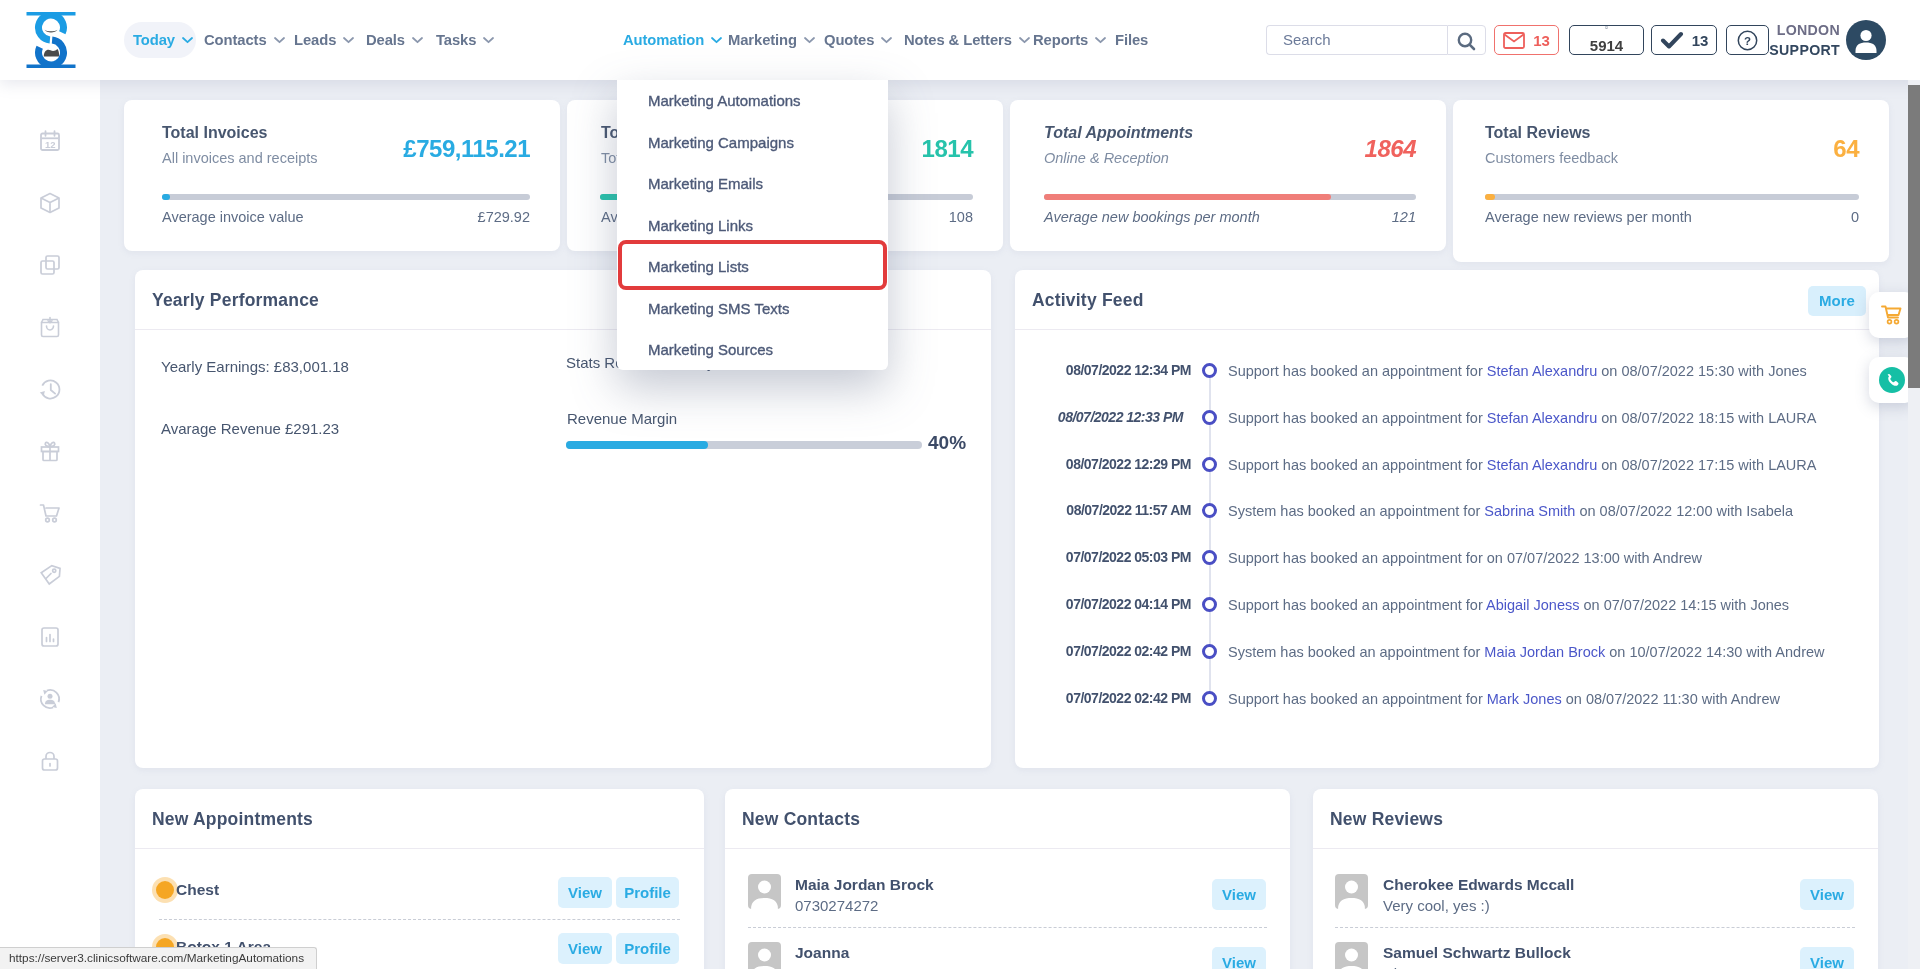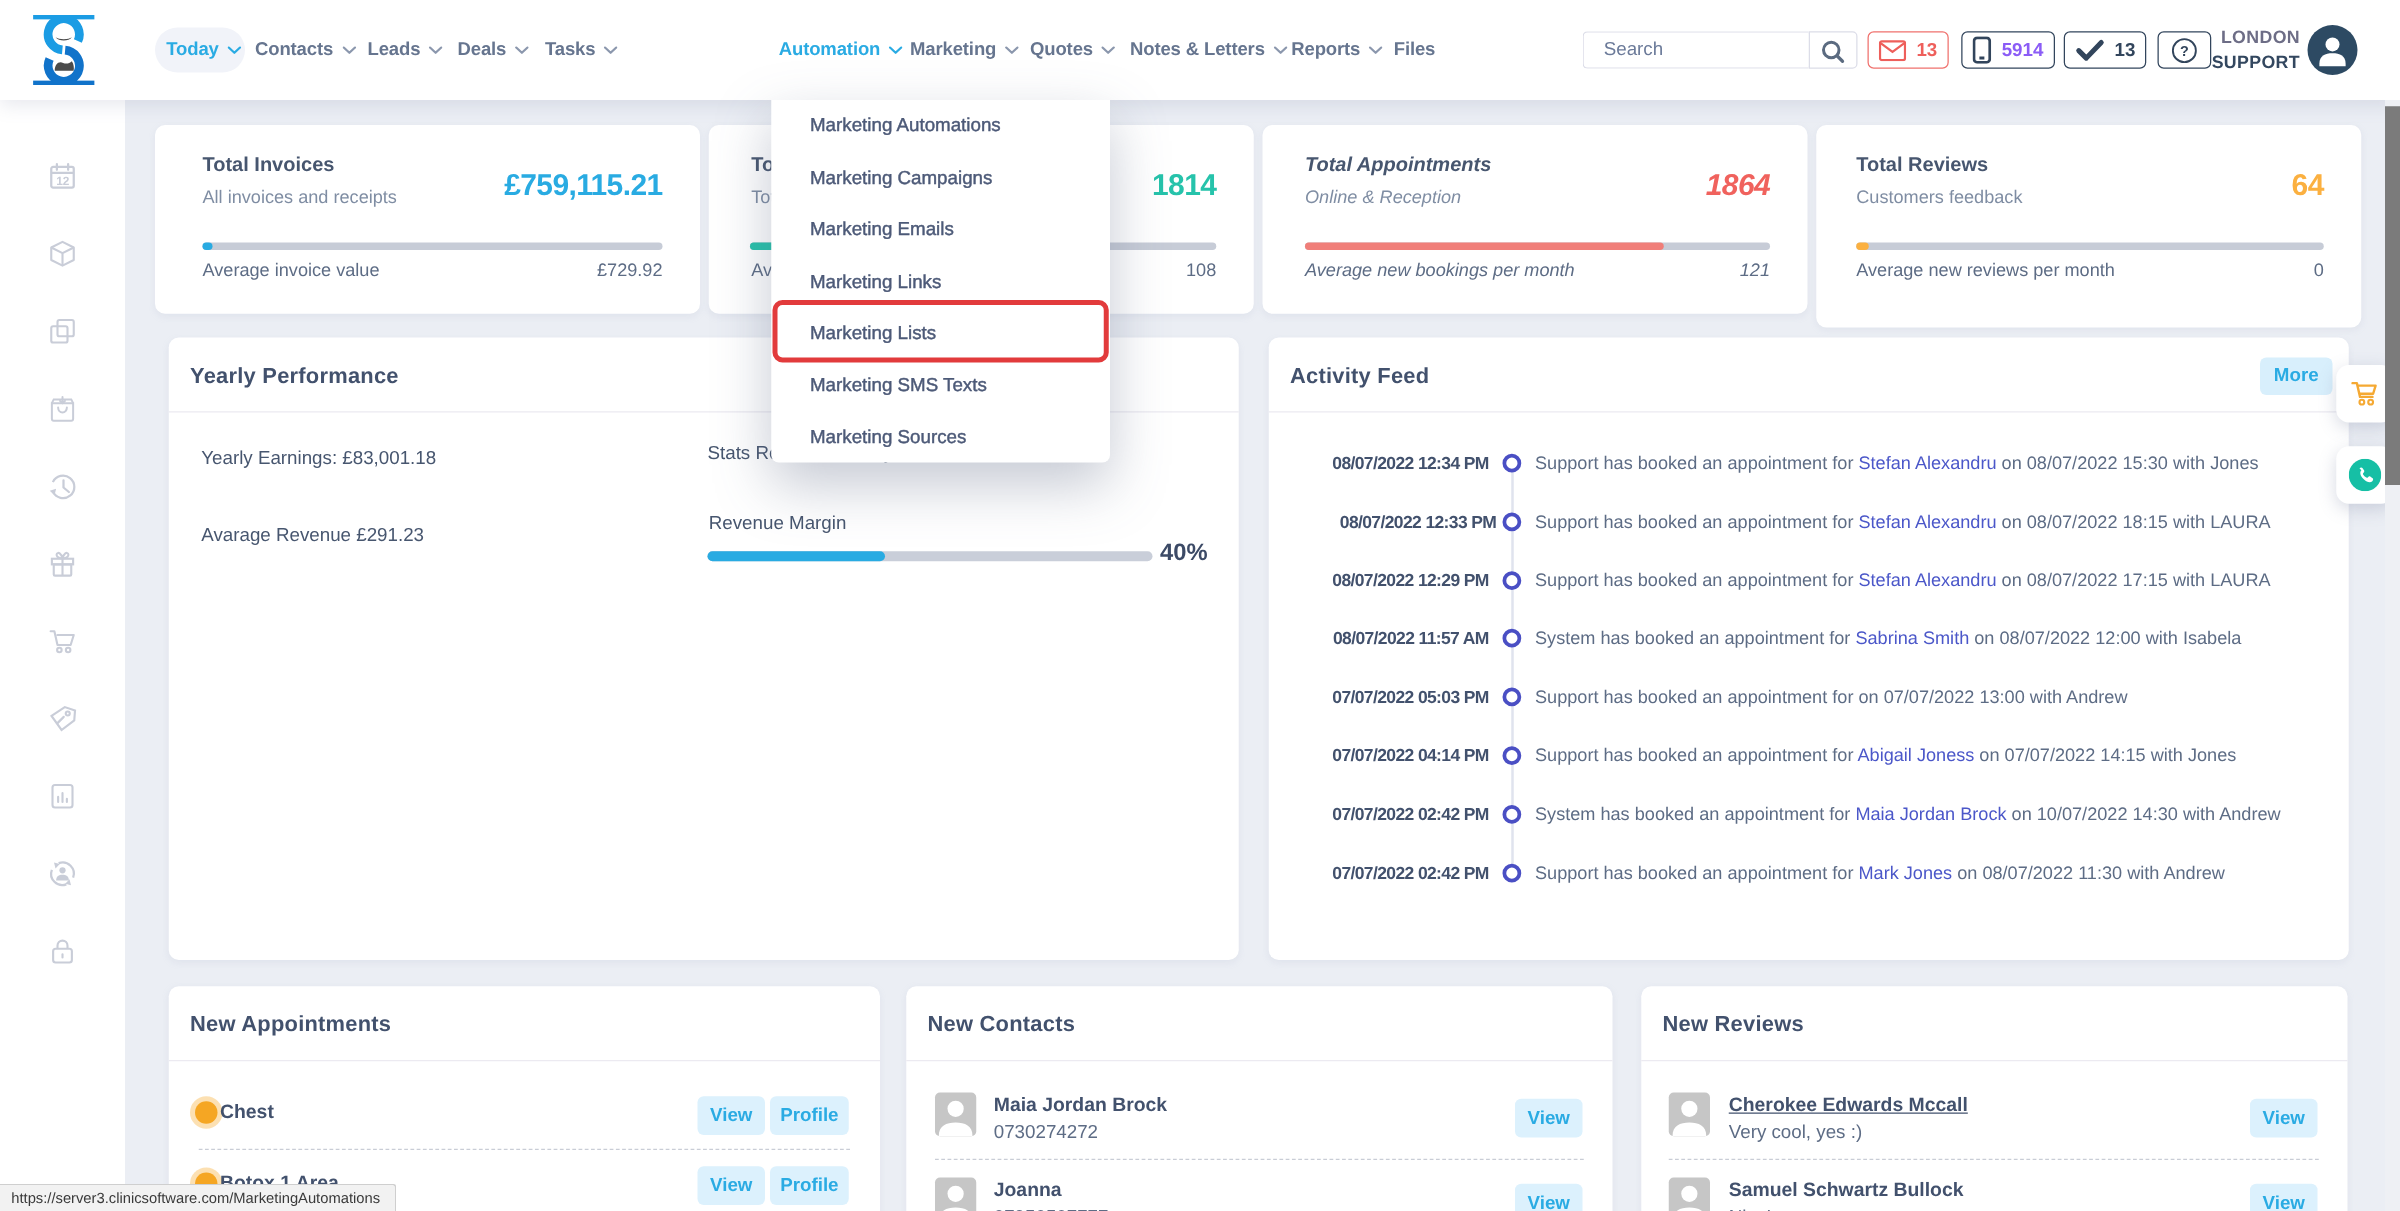--- a/index.html
+++ b/index.html
@@ -18,21 +18,21 @@
   
   #search { position:absolute; left:1266px; top:25px; width:181px; height:30px;
     border:1px solid #dcdde8; border-right:none; border-radius:4px 0 0 4px; background:#fff;
     font-size:15px; color:#6b7a99; line-height:28px; padding-left:16px; font-weight:400; }
   #searchbtn { position:absolute; left:1447px; top:25px; width:39px; height:30px;
     border:1px solid #dcdde8; border-radius:0 4px 4px 0; background:#fff; }
   .topbox { position:absolute; top:25px; height:30px; border-radius:5px; background:#fff;
     display:flex; align-items:center; justify-content:center; gap:8px;
     font-size:15px; font-weight:700; }
   #mailbox  { left:1494px; width:65px;  border:1px solid #f0716d; color:#ee5f5b; }
-  #phonebox { left:1569px; width:75px;  border:1.5px solid #32455c; color:#8b5cf6; }
+  #phonebox { left:1569px; width:75px;  border:1.5px solid #32455c; color:#404040;flex-direction:column; }
   #checkbox { left:1651px; width:66px;  border:1.5px solid #32455c; color:#32455c; }
   #helpbox  { left:1726px; width:43px;  border:1.5px solid #32455c; color:#32455c; }
   #who { position:absolute; left:1700px; top:21px; width:140px; text-align:right;
     font-size:14.2px; font-weight:700; color:#6d6d86; line-height:19.5px; letter-spacing:.3px; }
   #who b { color:#33475f; }
   #avatar { position:absolute; left:1846px; top:20px; width:40px; height:40px;
     border-radius:50%; background:#2d4a63; }
   
   #sidebar { position:absolute; left:0; top:80px; width:100px; height:889px; background:#fff; z-index:5; }
   .sicon { position:absolute; left:38px; }
@@ -300,21 +300,21 @@
 
 <div class="card" style="left:1015px;top:270px;width:864px;height:498px;">
   <div class="cardhead">
       <span>Activity Feed</span>
     </div>
   <div class="bbtn" style="left:793px;top:16px;width:58px;height:30px;line-height:30px;background:#d8effc;">More</div>
   <div style="position:absolute;left:194px;top:105px;width:1.5px;height:322px;background:#e0e3ee;"></div>
   <div class="adate" style="left:26px;top:92px;">08/07/2022 12:34 PM</div>
   <div class="aring" style="left:187.2px;top:92.5px;"></div>
   <div class="atext" style="left:213px;top:93px;">Support has booked an appointment for <b>Stefan Alexandru</b> on 08/07/2022 15:30 with Jones</div>
-  <div class="adate" style="left:32px;top:139px;">08/07/2022 12:33 PM</div>
+  <div class="adate" style="left:18px;top:139px;font-style:italic;">08/07/2022 12:33 PM</div>
   <div class="aring" style="left:187.2px;top:139.5px;"></div>
   <div class="atext" style="left:213px;top:140px;">Support has booked an appointment for <b>Stefan Alexandru</b> on 08/07/2022 18:15 with LAURA</div>
   <div class="adate" style="left:26px;top:186px;">08/07/2022 12:29 PM</div>
   <div class="aring" style="left:187.2px;top:186.5px;"></div>
   <div class="atext" style="left:213px;top:187px;">Support has booked an appointment for <b>Stefan Alexandru</b> on 08/07/2022 17:15 with LAURA</div>
   <div class="adate" style="left:26px;top:232px;">08/07/2022 11:57 AM</div>
   <div class="aring" style="left:187.2px;top:232.5px;"></div>
   <div class="atext" style="left:213px;top:233px;">System has booked an appointment for <b>Sabrina Smith</b> on 08/07/2022 12:00 with Isabela</div>
   <div class="adate" style="left:26px;top:279px;">07/07/2022 05:03 PM</div>
   <div class="aring" style="left:187.2px;top:279.5px;"></div>
@@ -371,21 +371,21 @@
 <div class="card" style="left:1313px;top:789px;width:565px;height:240px;">
   <div class="cardhead">
       <span>New Reviews</span>
     </div>
   <div class="pav" style="left:22px;top:85px;">
     <svg width="33" height="35" viewBox="0 0 33 35">
         <circle cx="16.5" cy="13" r="6.5" fill="#fff"></circle>
         <path d="M3 35 C3 26.5 9 24 16.5 24 C24 24 30 26.5 30 35 Z" fill="#fff"></path>
       </svg>
   </div>
-  <div class="pname" style="left:70px;top:87px;text-decoration:underline;">Cherokee Edwards Mccall</div>
+  <div class="pname" style="left:70px;top:87px;">Cherokee Edwards Mccall</div>
   <div class="psub" style="left:70px;top:108px;">Very cool, yes :)</div>
   <div class="bbtn" style="left:487px;top:90px;width:54px;height:31px;line-height:31px;">View</div>
   <div class="dash" style="left:22px;top:138px;width:520px;"></div>
   <div class="pav" style="left:22px;top:153px;">
     <svg width="33" height="35" viewBox="0 0 33 35">
         <circle cx="16.5" cy="13" r="6.5" fill="#fff"></circle>
         <path d="M3 35 C3 26.5 9 24 16.5 24 C24 24 30 26.5 30 35 Z" fill="#fff"></path>
       </svg>
   </div>
   <div class="pname" style="left:70px;top:155px;">Samuel Schwartz Bullock</div>

